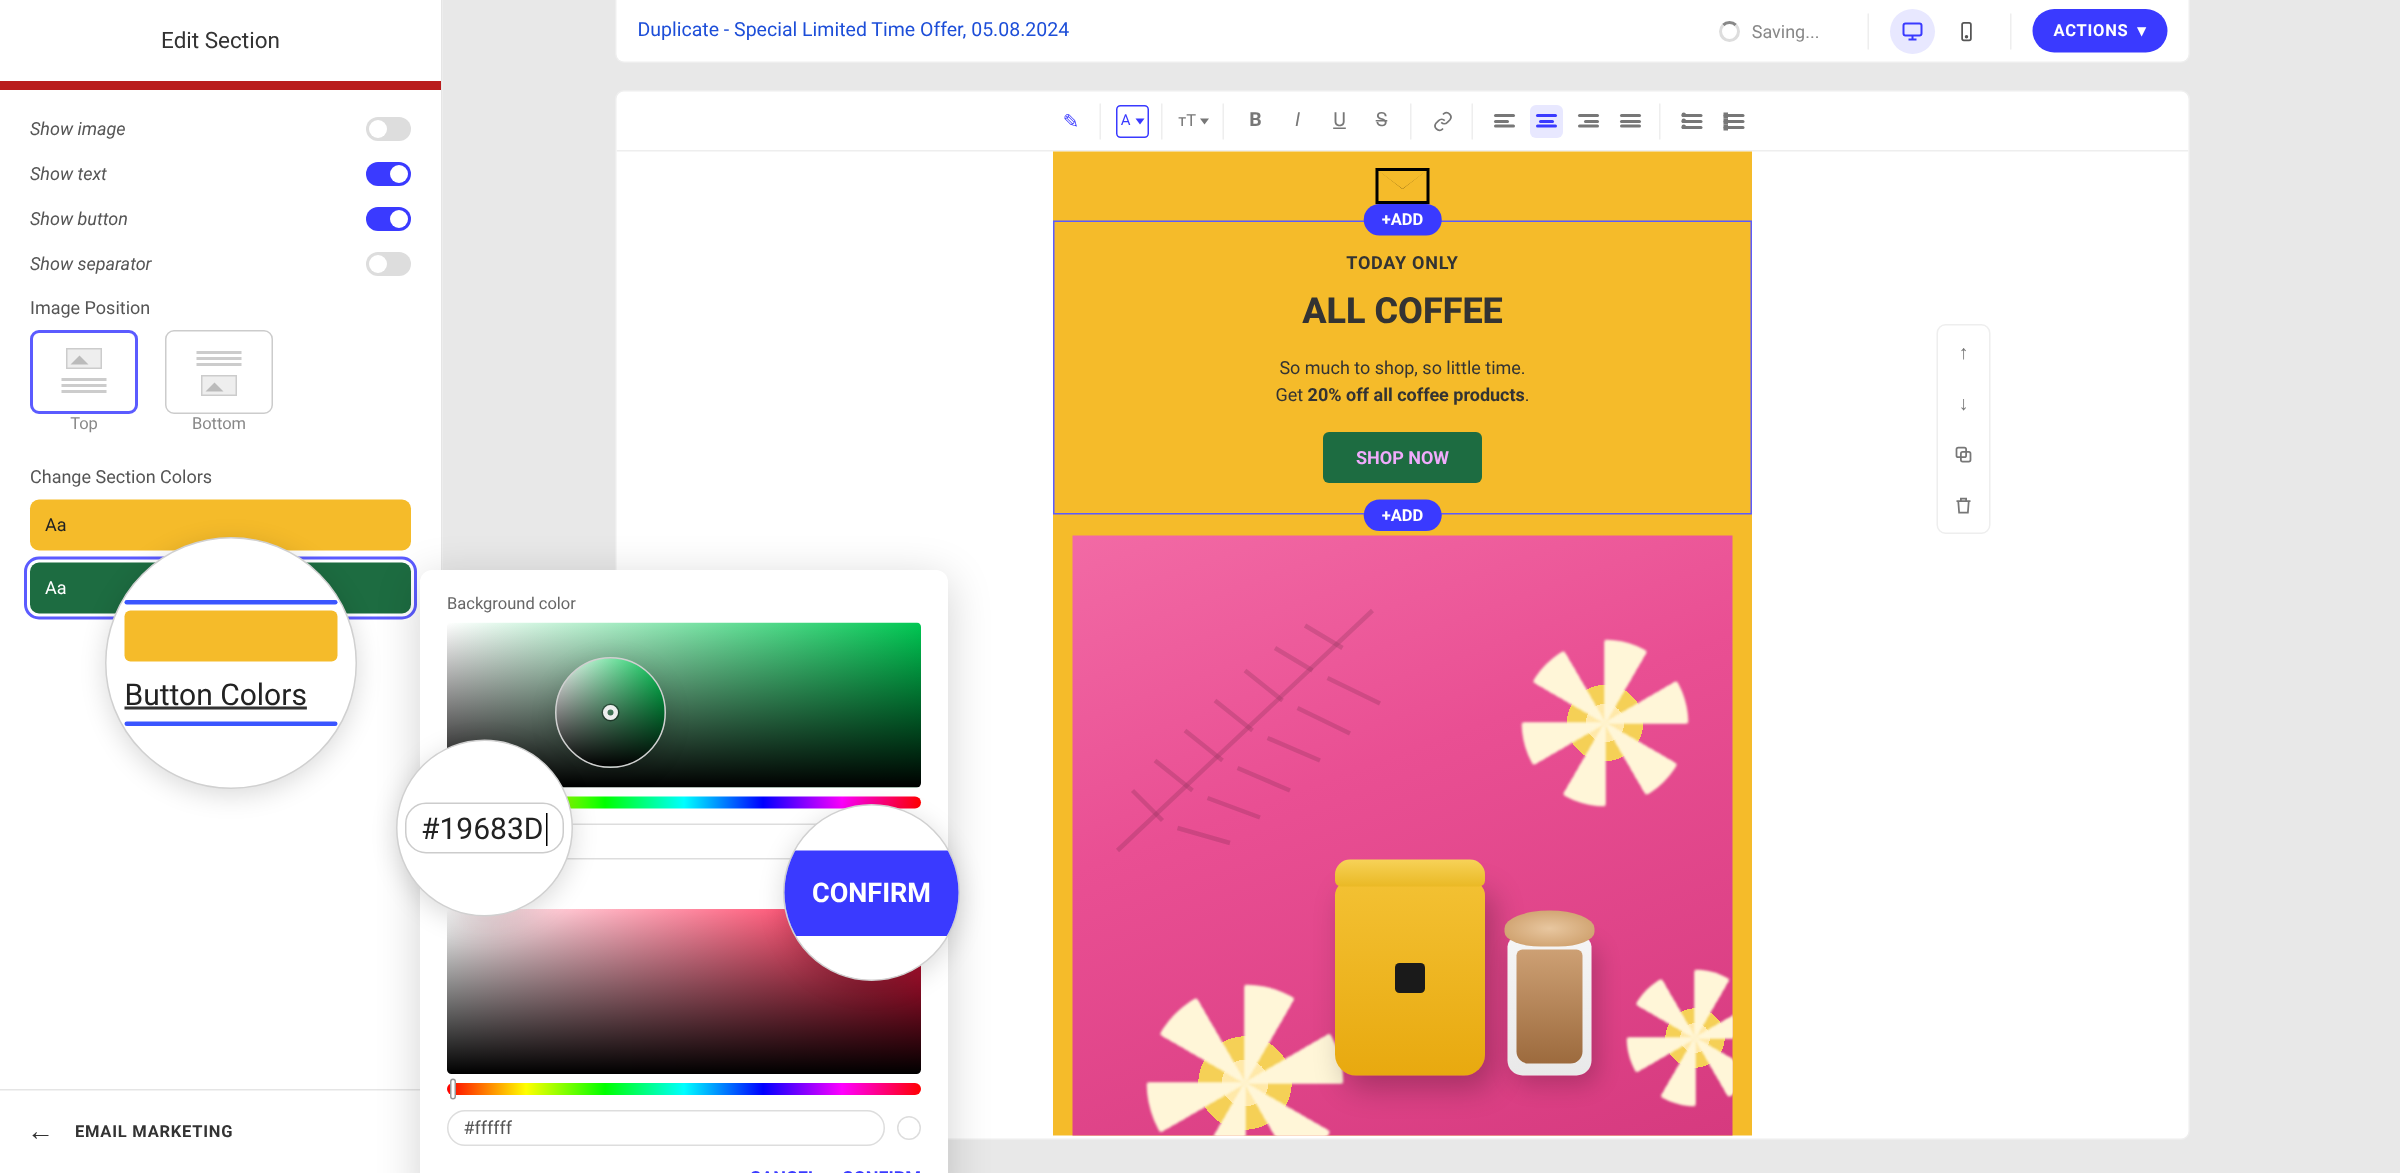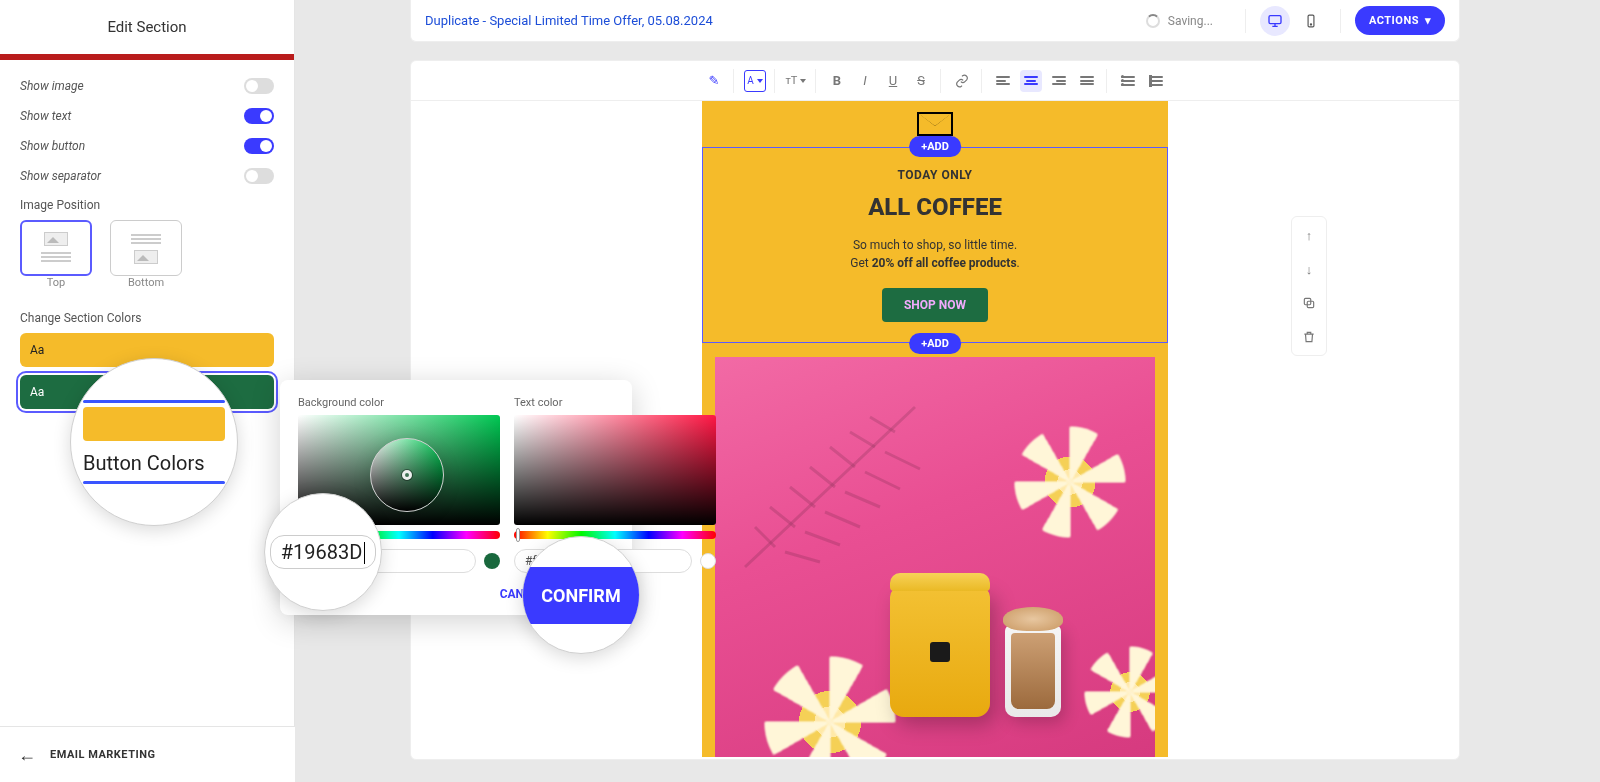--- a/index.html
+++ b/index.html
@@ -81,41 +81,41 @@
   .leaf { position: absolute; width: 260px; height: 200px; left: 20px; top: 20px; opacity: .35; }
   .flower { position: absolute; width: 90px; height: 90px; border-radius: 50%; background: radial-gradient(circle at 50% 50%, #ffe9a8 0 20%, #f5d056 20% 40%, transparent 40%); }
   .petals::before, .petals::after { content: ""; position: absolute; inset: -10px; border-radius: 50%; background: conic-gradient(#fff6d8 0 30deg, transparent 30deg 60deg, #fff6d8 60deg 90deg, transparent 90deg 120deg, #fff6d8 120deg 150deg, transparent 150deg 180deg, #fff6d8 180deg 210deg, transparent 210deg 240deg, #fff6d8 240deg 270deg, transparent 270deg 300deg, #fff6d8 300deg 330deg, transparent 330deg 360deg); filter: blur(1px); }
 
   
   .float-col { position: absolute; left: 880px; top: 155px; width: 36px; background: #fff; border: 1px solid #eee; border-radius: 6px; display: flex; flex-direction: column; align-items: center; padding: 8px 0; gap: 14px; }
   .float-btn { width: 20px; height: 20px; display: flex; align-items: center; justify-content: center; color: #777; cursor: pointer; font-size: 13px; }
 
   
   .popover { position: absolute; left: 280px; top: 380px; width: 352px; background: #fff; border-radius: 8px; box-shadow: 0 6px 30px rgba(0,0,0,.18); padding: 16px 18px 14px; z-index: 40; }
-  .pop-cols { display: flex; gap: 14px; }
+  .pop-cols { display: flex; gap: 14px; flex-direction: column; }
   .pop-col { flex: 1; }
   .pop-label { font-size: 11px; color: #666; margin-bottom: 6px; }
   .sat { width: 100%; height: 110px; position: relative; border-radius: 3px; overflow: hidden; }
   .sat.green { background: linear-gradient(to bottom, rgba(0,0,0,0), #000), linear-gradient(to right, #fff, #00c853); }
   .sat.red   { background: linear-gradient(to bottom, rgba(0,0,0,0), #000), linear-gradient(to right, #fff, #ff1744); }
   .sat .cursor { position: absolute; width: 14px; height: 14px; border: 2px solid #fff; border-radius: 50%; box-shadow: 0 0 0 1px rgba(0,0,0,.3); }
   .hue { width: 100%; height: 8px; margin-top: 6px; border-radius: 4px; background: linear-gradient(to right, #f00, #ff0, #0f0, #0ff, #00f, #f0f, #f00); position: relative; }
   .hue .hcur { position: absolute; top: -3px; width: 4px; height: 14px; background: #fff; border: 1px solid #999; border-radius: 2px; }
   .hex-row { display: flex; align-items: center; gap: 8px; margin-top: 10px; }
   .hex-input { flex: 1; border: 1px solid #ddd; border-radius: 14px; height: 24px; padding: 0 10px; font-size: 12px; color: #555; background: #fff; }
   .hex-sw { width: 16px; height: 16px; border-radius: 50%; }
   .pop-actions { display: flex; justify-content: flex-end; gap: 16px; margin-top: 14px; align-items: center; }
   .pop-cancel { font-size: 12px; font-weight: 700; color: #3a3aff; cursor: pointer; }
   .pop-confirm { font-size: 12px; font-weight: 700; color: #3a3aff; cursor: pointer; }
 
   
   .mag { position: absolute; border-radius: 50%; background: #fff; border: 1px solid #d0d0d0; box-shadow: 0 4px 18px rgba(0,0,0,.15); display: flex; align-items: center; justify-content: center; overflow: hidden; z-index: 60; }
   .mag-inner { transform-origin: center; }
   .mag1 { left: 70px; top: 358px; width: 168px; height: 168px; }
-  .mag1 .stack { width: 150px; }
+  .mag1 .stack { width: 150px; text-decoration: underline; }
   .mag1 .bar { height: 3px; background: #3a55ff; border-radius: 2px; margin: 0 4px; }
   .mag1 .y { background: #f5bb2a; height: 34px; border-radius: 4px; margin: 4px; }
   .mag1 .lbl { font-size: 20px; font-weight: 400; color: #222; padding: 6px 4px; }
   .mag2 { left: 264px; top: 493px; width: 118px; height: 118px; }
   .mag2 .hexbig { font-size: 20px; color: #222; border: 1px solid #ccc; border-radius: 14px; padding: 4px 10px; background: #fff; }
   .mag2 .caret { display: inline-block; width: 1px; height: 22px; background: #000; margin-left: 2px; vertical-align: middle; }
   .mag3 { left: 522px; top: 536px; width: 118px; height: 118px; }
   .mag3 .btnbig { background: #3a3aff; color: #fff; font-weight: 700; font-size: 18px; padding: 18px 10px; border-radius: 6px; width: 140px; text-align: center; }
   .magpick { left: 370px; top: 438px; width: 74px; height: 74px; z-index: 55; }
   .magpick .ring { width: 10px; height: 10px; border: 3px solid #eee; border-radius: 50%; box-shadow: 0 0 0 1px rgba(0,0,0,.4); }

